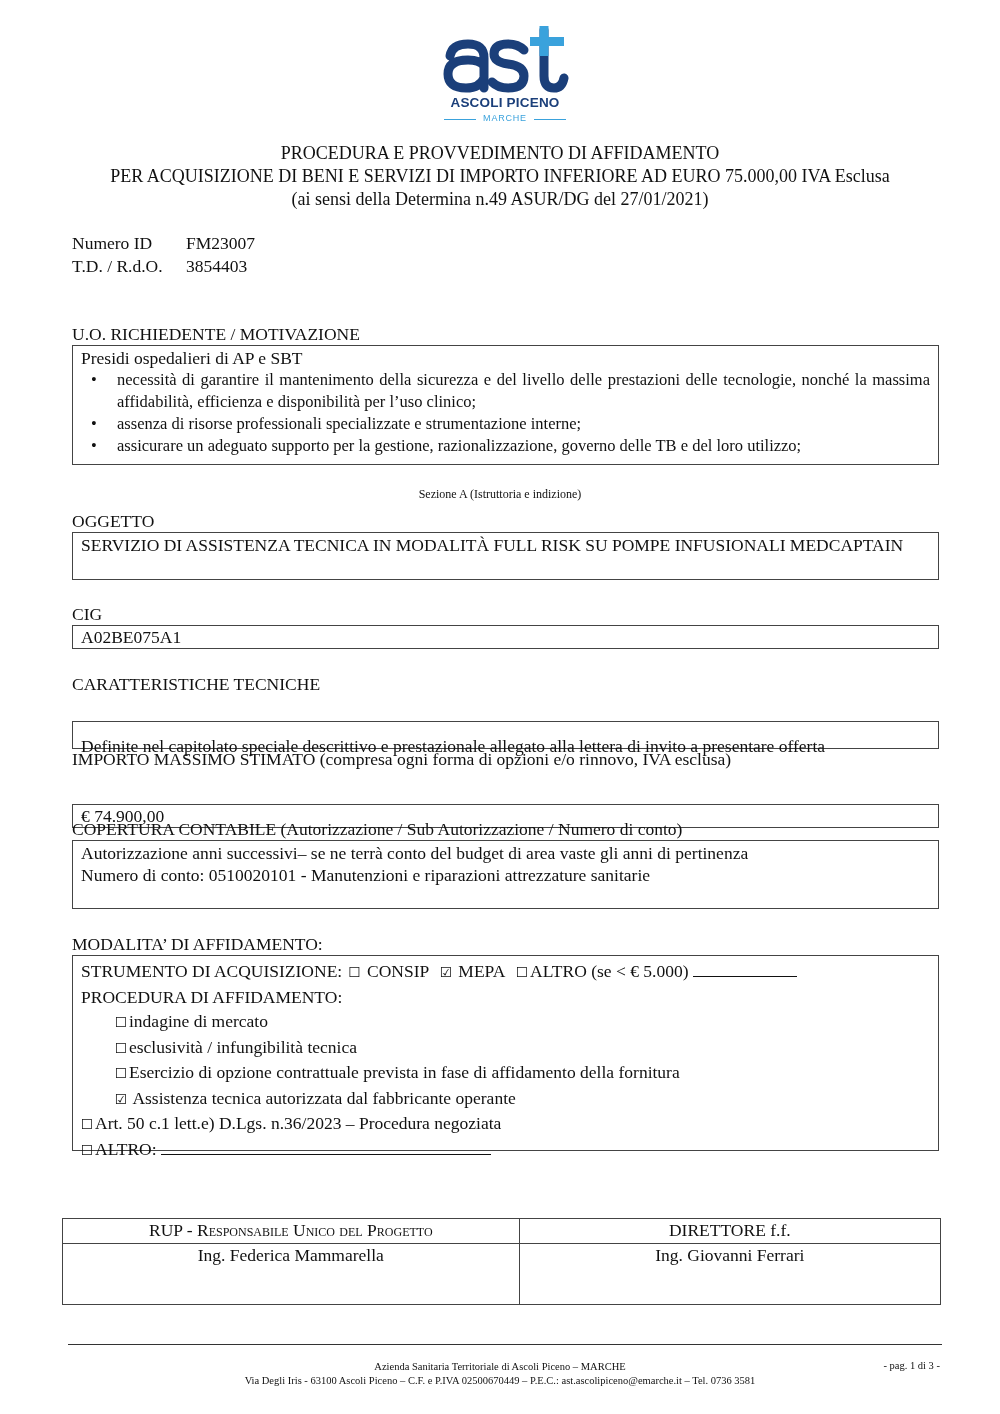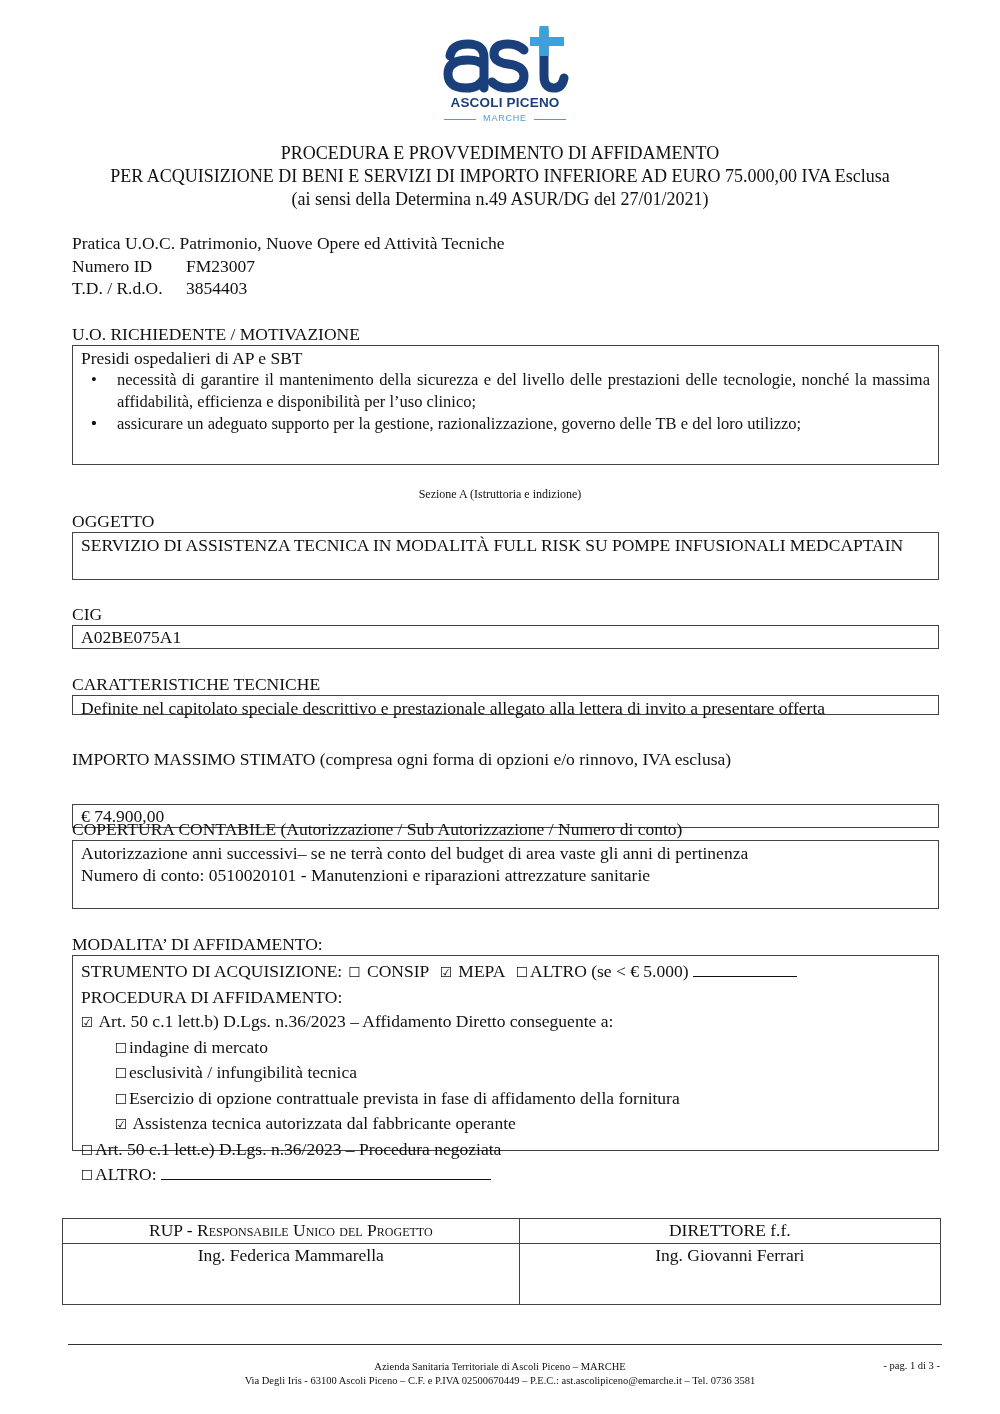--- a/index.html
+++ b/index.html
@@ -76,53 +76,52 @@
   <div class="logo-line" style="left:94px"></div>
 </div>
 
 <div class="abs title-block">
   <div class="title-line">PROCEDURA E PROVVEDIMENTO DI AFFIDAMENTO</div>
   <div class="title-line">PER ACQUISIZIONE DI BENI E SERVIZI DI IMPORTO INFERIORE AD EURO 75.000,00 IVA Esclusa</div>
   <div class="title-line">(ai sensi della Determina n.49 ASUR/DG del 27/01/2021)</div>
 </div>
 
 <div class="abs meta">
-  <div class="meta-row">Pratica U.O.C. Patrimonio, Nuove Opere ed Attività Tecniche</div>
   <div class="meta-row">
     <span class="meta-key w1">Numero ID</span><span>FM23007</span>
   </div>
   <div class="meta-row">
     <span class="meta-key w1">T.D. / R.d.O.</span><span>3854403</span>
   </div>
 </div>
 
 <div class="label" style="top:323px">U.O. RICHIEDENTE / MOTIVAZIONE</div>
 <div class="box" style="top:345px; height:120px; padding-top:1px;">
   <div>Presidi ospedalieri di AP e SBT</div>
   <ul class="bullets">
     <li><span class="dot">•</span><span>necessità di garantire il mantenimento della sicurezza e del livello delle prestazioni delle tecnologie, nonché la massima affidabilità, efficienza e disponibilità per l’uso clinico;</span></li>
-    <li><span class="dot">•</span></li>
+    <li><span class="dot">•</span><span>assenza di risorse professionali specializzate e strumentazione interne;</span></li>
     <li><span class="dot">•</span><span>assicurare un adeguato supporto per la gestione, razionalizzazione, governo delle TB e del loro utilizzo;</span></li>
   </ul>
 </div>
 
 <div class="center-line" style="top:487px">Sezione A (Istruttoria e indizione)</div>
 
 <div class="label" style="top:510px">OGGETTO</div>
 <div class="box" style="top:532px; height:48px; padding-top:1px; ">
   <div>SERVIZIO DI ASSISTENZA TECNICA IN MODALITÀ FULL RISK SU POMPE INFUSIONALI MEDCAPTAIN</div>
 </div>
 
 <div class="label" style="top:603px">CIG</div>
 <div class="box" style="top:625px; height:24px;">
   <div>A02BE075A1</div>
 </div>
 
 <div class="label" style="top:673px">CARATTERISTICHE TECNICHE</div>
-<div class="box" style="top:695px; height:20px; padding-top:1px;">
+<div class="box" style="top:721px; height:28px; padding-top:13px;">
   <div style="white-space:nowrap;">Definite nel capitolato speciale descrittivo e prestazionale allegato alla lettera di invito a presentare offerta</div>
 </div>
 
 <div class="label" style="top:748px">
   <span>IMPORTO MASSIMO STIMATO</span>
   <span>(compresa ogni forma di opzioni e/o rinnovo, IVA esclusa)</span>
 </div>
 <div class="box" style="top:804px; height:24px;">
   <div>€ 74.900,00</div>
 </div>
@@ -141,24 +140,20 @@
   <div style="white-space:nowrap;">
     <span>STRUMENTO DI ACQUISIZIONE:</span>
     <span class="cb">☐</span>
     <span>CONSIP</span>&nbsp;
     <span class="cb">☑</span>
     <span>MEPA</span>&nbsp;
     <span class="cb">☐</span><span>ALTRO (se &lt; € 5.000)</span>
     <span class="uline" style="width:104px"></span>
   </div>
   <div>PROCEDURA DI AFFIDAMENTO:</div>
-  <div style="margin-left:-2px;">
-    <span class="cb">☑</span>
-    <span>Art. 50 c.1 lett.b) D.Lgs. n.36/2023 – Affidamento Diretto conseguente a:</span>
-  </div>
   <div class="indent">
     <span class="cb">☐</span><span>indagine di mercato</span>
   </div>
   <div class="indent">
     <span class="cb">☐</span><span>esclusività / infungibilità tecnica</span>
   </div>
   <div class="indent">
     <span class="cb">☐</span><span>Esercizio di opzione contrattuale prevista in fase di affidamento della fornitura</span>
   </div>
   <div class="indent">

